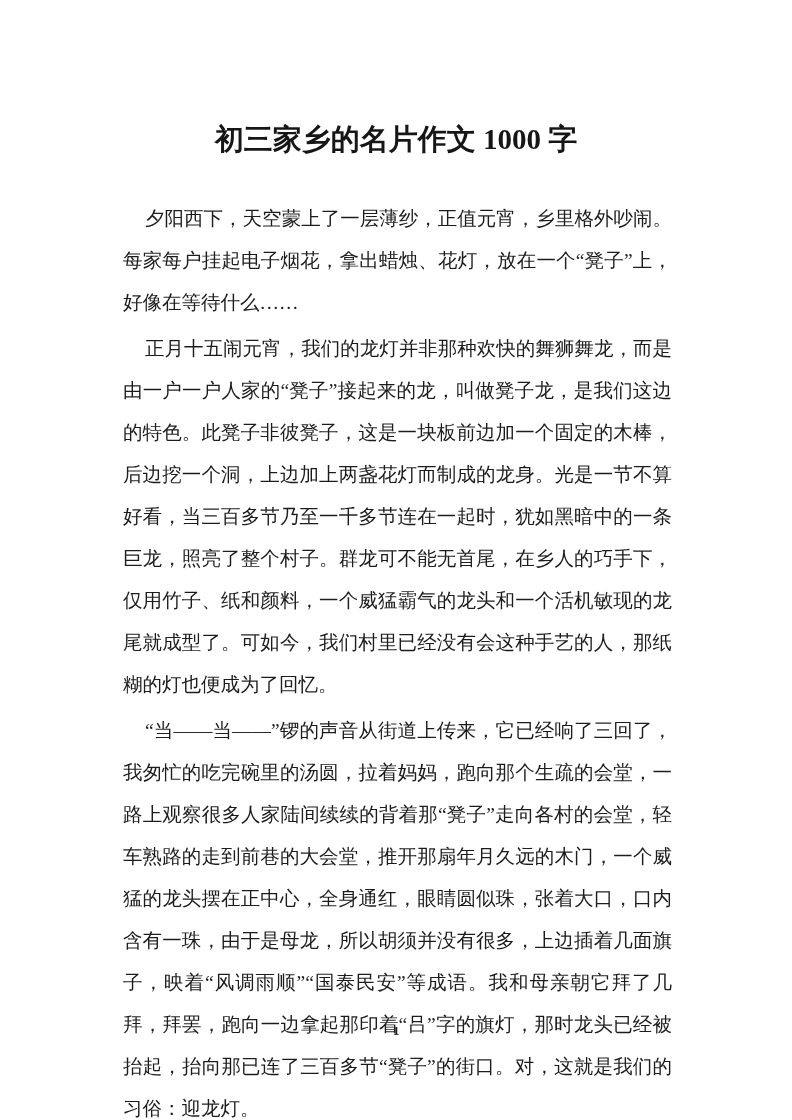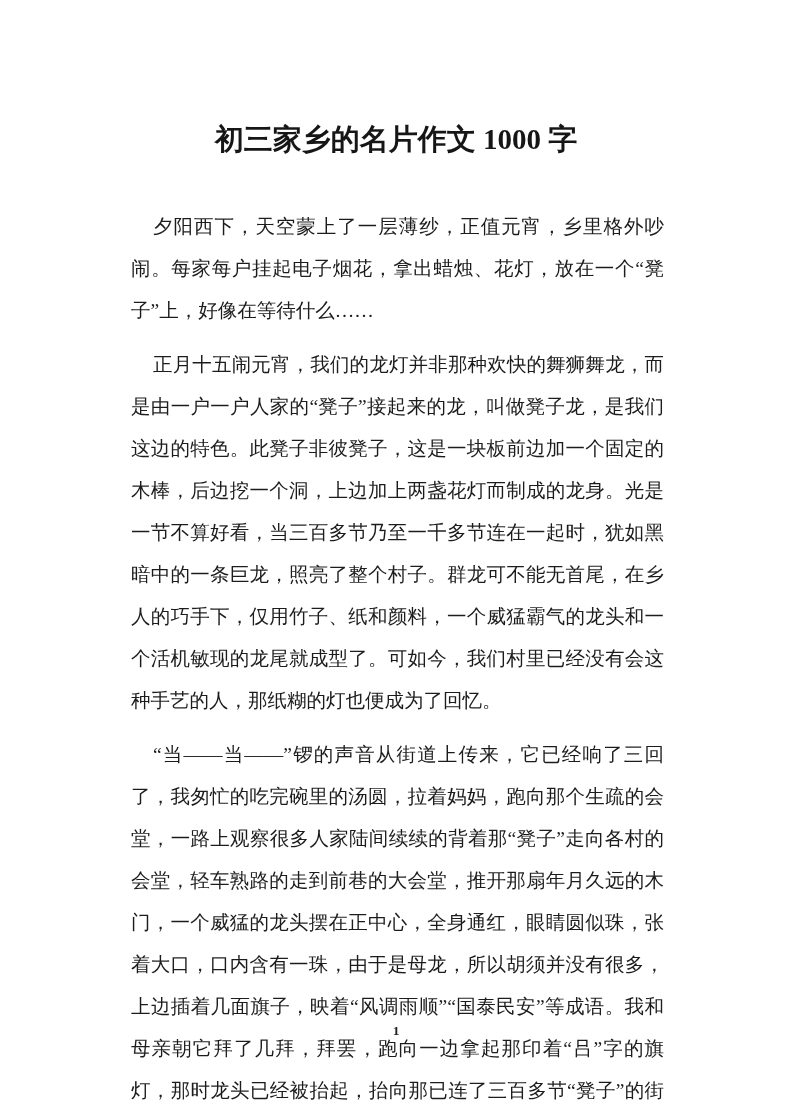--- a/index.html
+++ b/index.html
@@ -33,21 +33,21 @@
     top: 194px;
     left: 119px;
     width: 557px;
     font-size: 19.5px;
     line-height: 42px;
     text-align: justify;
     text-justify: inter-character;
     color: #1c1c1c;
   }
   .doc-body p {
-    margin: 12px;
+    margin: 4px;
     padding: 0;
     text-indent: 22px;
     word-break: break-all;
   }
   .page-number {
     position: absolute;
     top: 1022px;
     left: 0;
     width: 100%;
     text-align: center;

